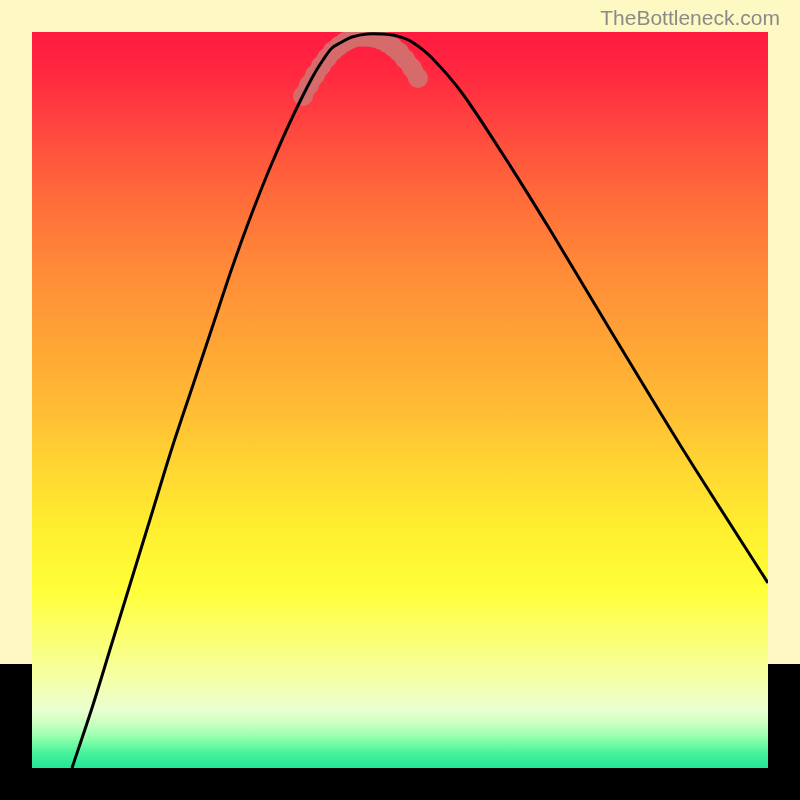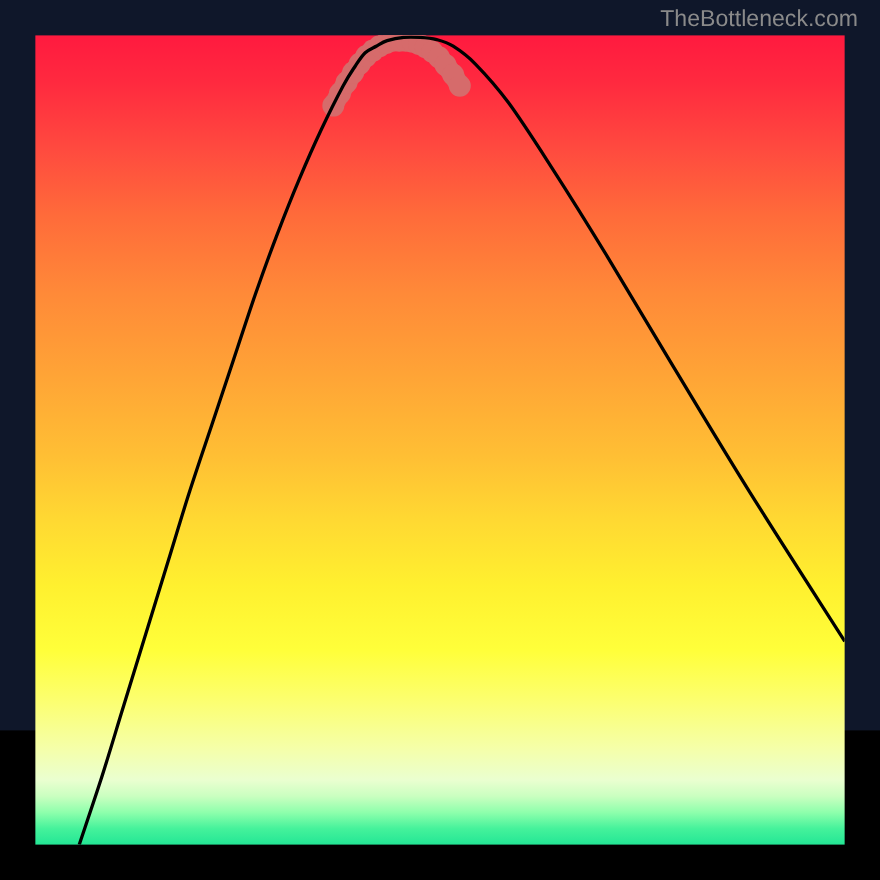--- a/index.html
+++ b/index.html
@@ -9,21 +9,21 @@
     height: 800px;
     background: #000;
     overflow: hidden;
   }
   .frame {
     position: absolute;
     left: 0;
     top: 0;
     width: 800px;
     height: 664px;
-    background: #0f172a;
+    background: #fef9c3;
   }
   .plot {
     position: absolute;
     left: 32px;
     top: 32px;
     width: 736px;
     height: 736px;
     overflow: hidden;
   }
   .gradient {

